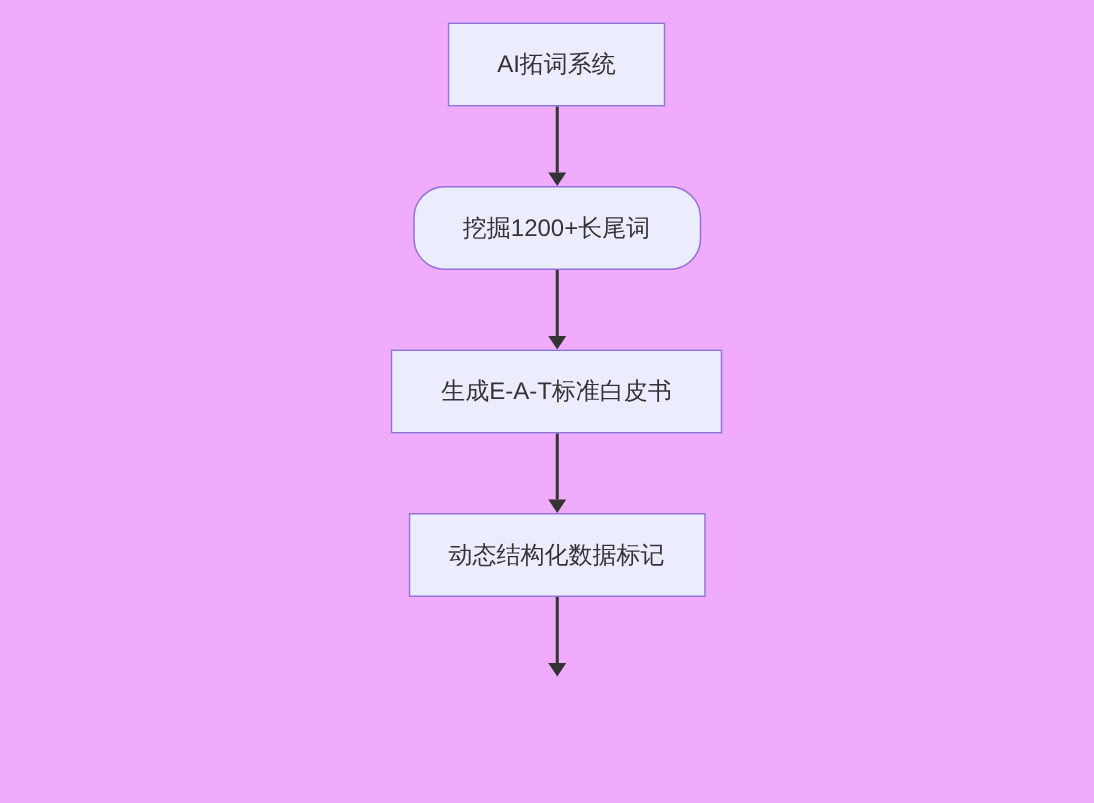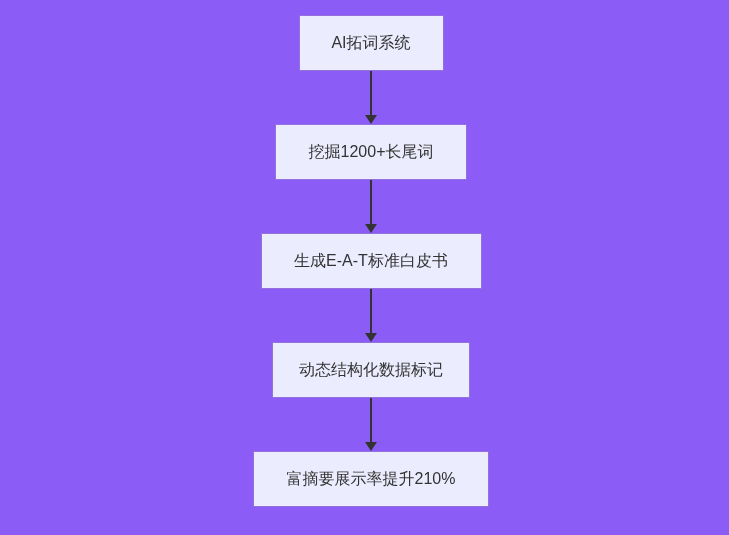--- a/index.html
+++ b/index.html
@@ -6,21 +6,21 @@
     margin: 0;
     padding: 0;
     background: #fafafa;
     font-family: "Liberation Sans", "DejaVu Sans", sans-serif;
   }
   .stage {
     position: relative;
     width: 729px;
     height: 535px;
     overflow: hidden;
-    background: #8b5cf6;
+    background: #f0abfc;
   }
   .flowchart {
     position: absolute;
     left: 371px;
     top: 15px;
     transform: translateX(-50%);
     display: flex;
     flex-direction: column;
     align-items: center;
   }
@@ -32,21 +32,21 @@
     justify-content: center;
     background: #ececff;
     border: 1px solid #9370db;
     color: #333333;
     font-size: 16px;
     white-space: nowrap;
     flex: 0 0 auto;
   }
   
   .node.n0 { width: 145px; }
-  .node.n1 { width: 192px; }
+  .node.n1 { width: 192px; border-radius: 21px; }
   .node.n2 { width: 221px; }
   .node.n3 { width: 198px; }
   .node.n4 { width: 236px; }
   .connector {
     height: 53px;
     display: flex;
     flex-direction: column;
     align-items: center;
     flex: 0 0 auto;
   }
@@ -98,18 +98,15 @@
 
     <div class="node n3">
       <span>动态结构化数据标记</span>
     </div>
 
     <div class="connector">
       <div class="line"></div>
       <div class="head"></div>
     </div>
 
-    <div class="node n4">
-      <span>富摘要展示率提升210%</span>
-    </div>
 
   </div>
 </div>
 
 </body></html>

